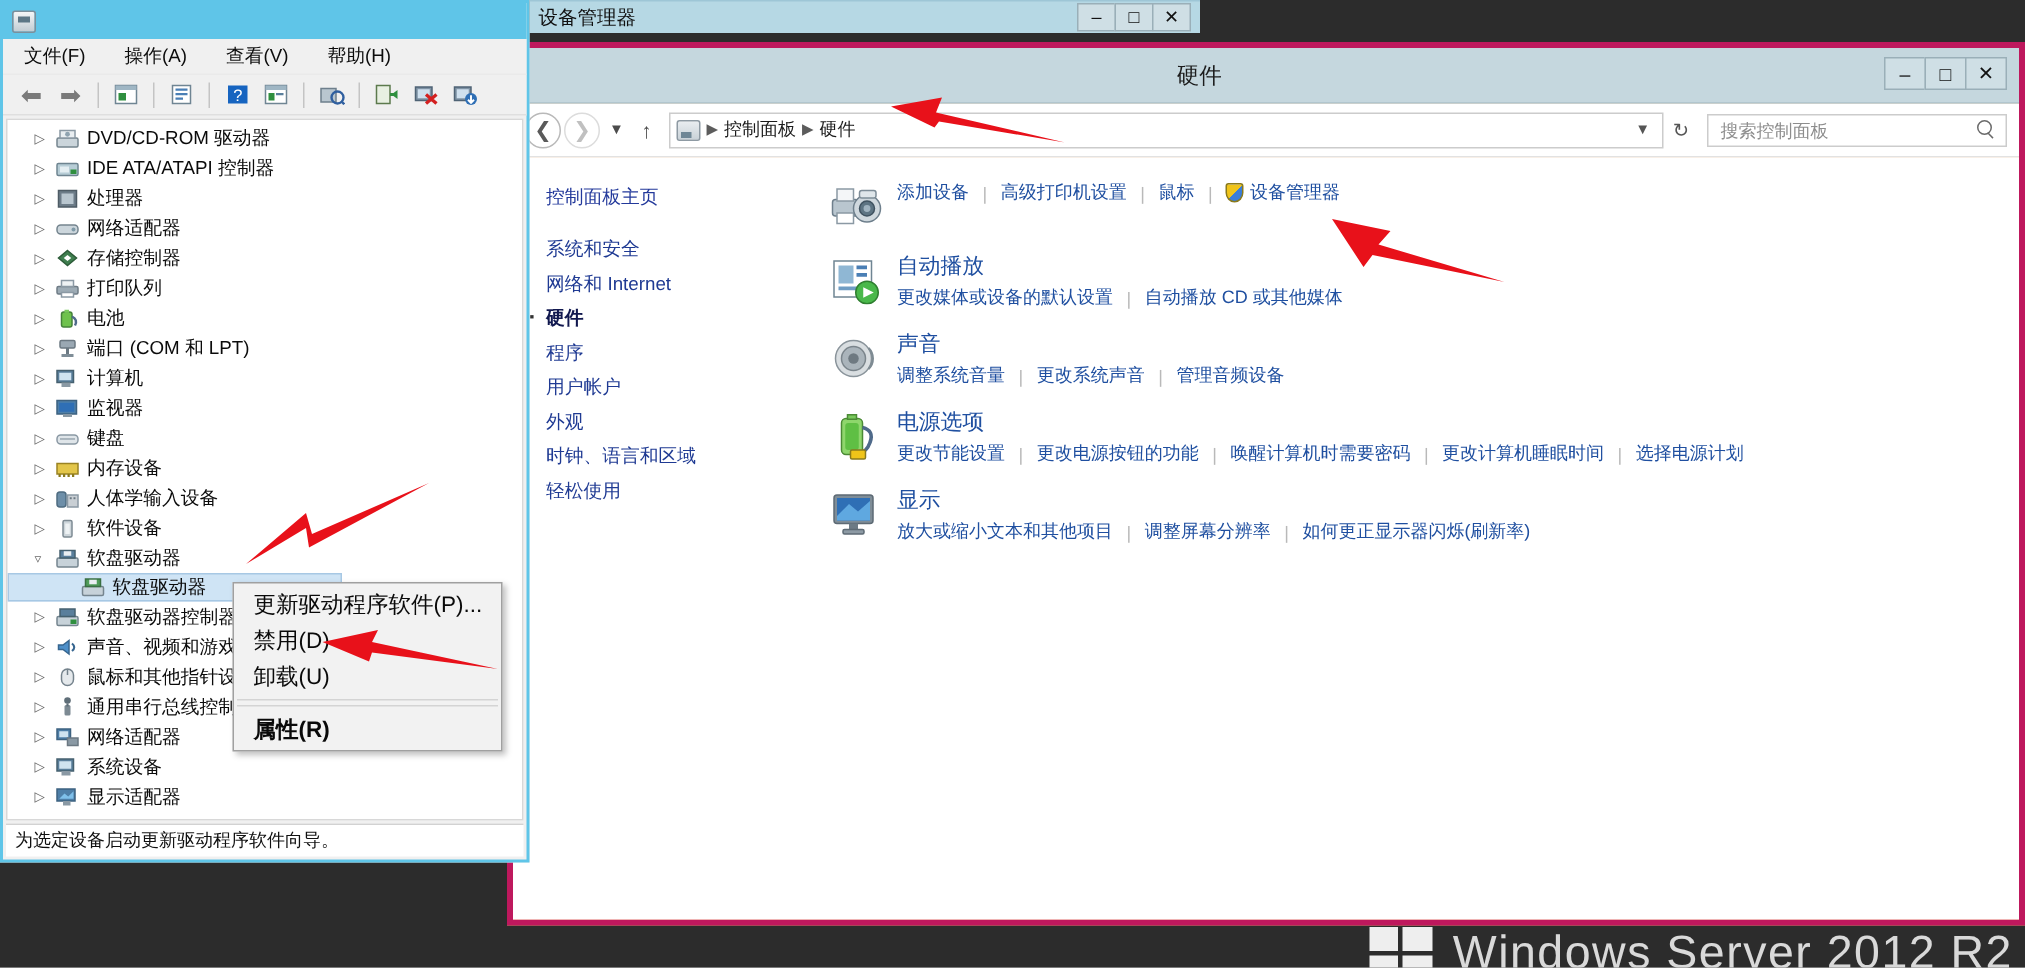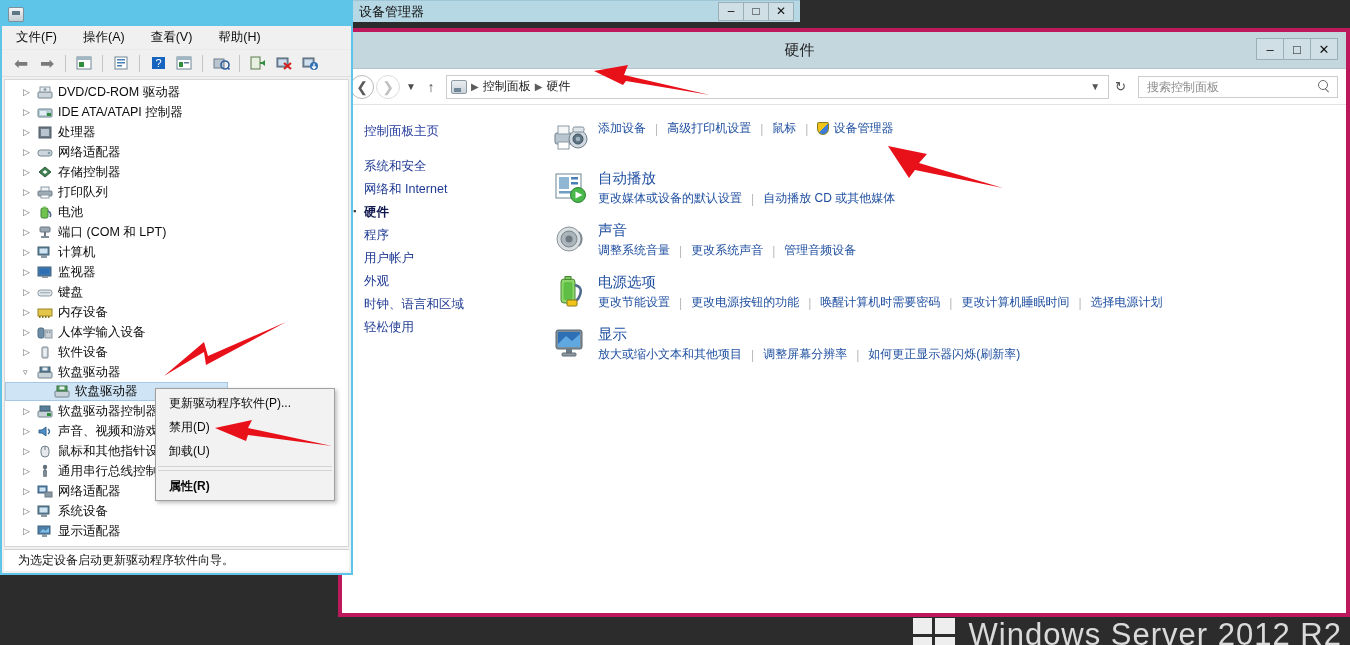--- a/index.html
+++ b/index.html
@@ -273,42 +273,42 @@
     margin-right: 5px;
     position: relative;
   }
   .tlabel { overflow: hidden; }
 
   #dm-status {
     height: 22px;
     background: #ffffff;
     border-top: 1px solid #d2d2d2;
     display: flex; align-items: center;
-    padding-left: 14px;
+    padding-left: 6px;
     font-size: 12px; color: #101010;
     margin: 0 2px 2px 2px;
     text-align: center;
   }
 
   
   #ctxmenu {
     position: absolute;
     left: 155px; top: 388px;
     width: 180px;
     background: #f2f2f2;
     border: 1px solid #a0a0a0;
     box-shadow: 2px 2px 4px rgba(0,0,0,.25);
     padding: 2px 0;
     z-index: 50;
   }
   .ctxitem {
     height: 24px;
     display: flex; align-items: center;
     padding-left: 13px;
-    font-size: 12px; color: #0a0a0a;
+    font-size: 15px; color: #0a0a0a;
     cursor: default;
   }
   .ctxitem.bold { font-weight: bold; }
   .ctxsep { height: 1px; background: #d4d4d4; margin: 3px 2px; }
 
   
   .arrow { position: absolute; z-index: 90; pointer-events: none; }
 </style>
 </head>
 <body>

